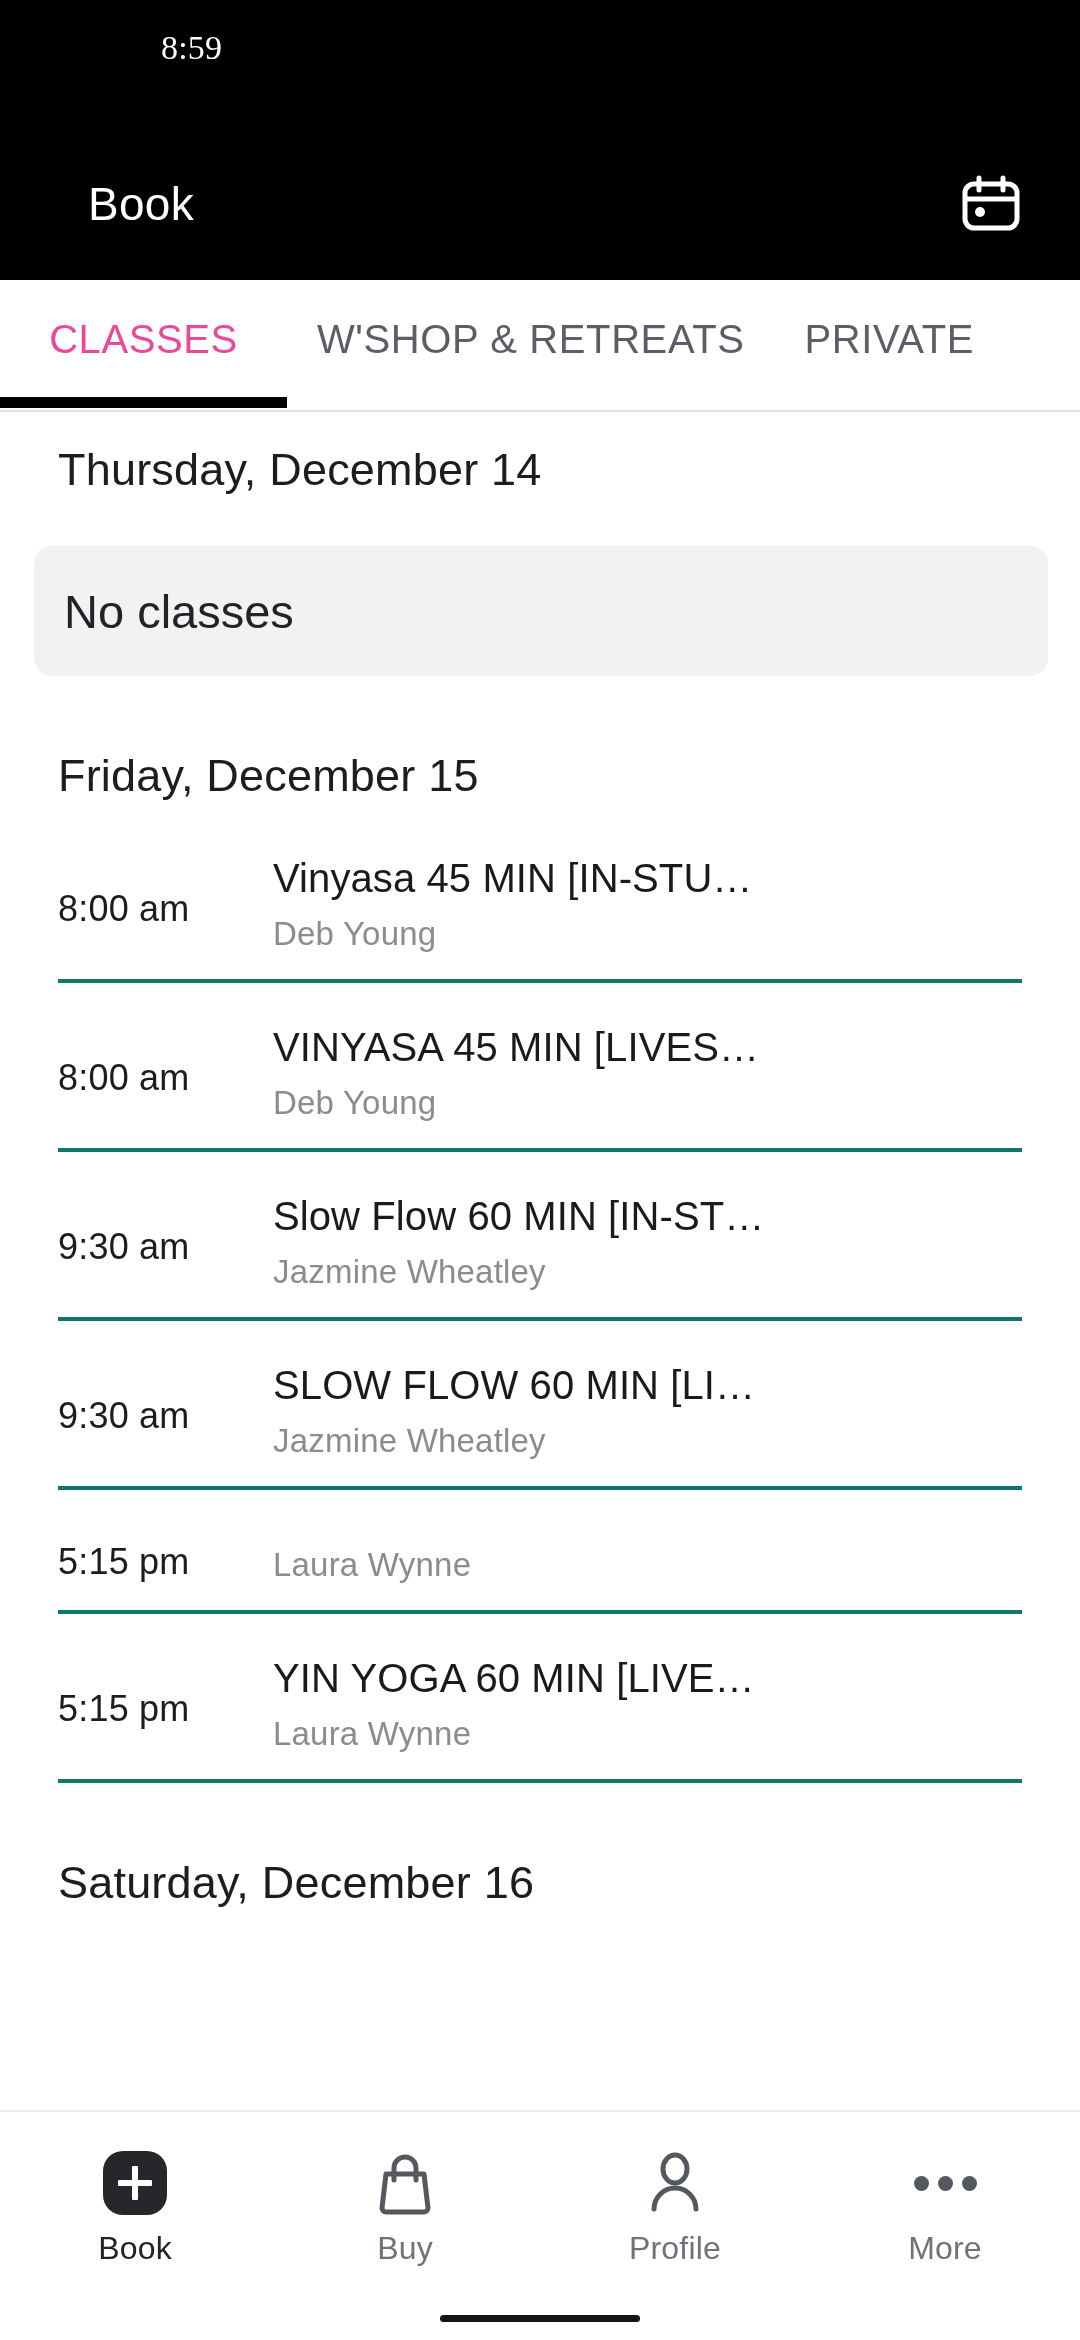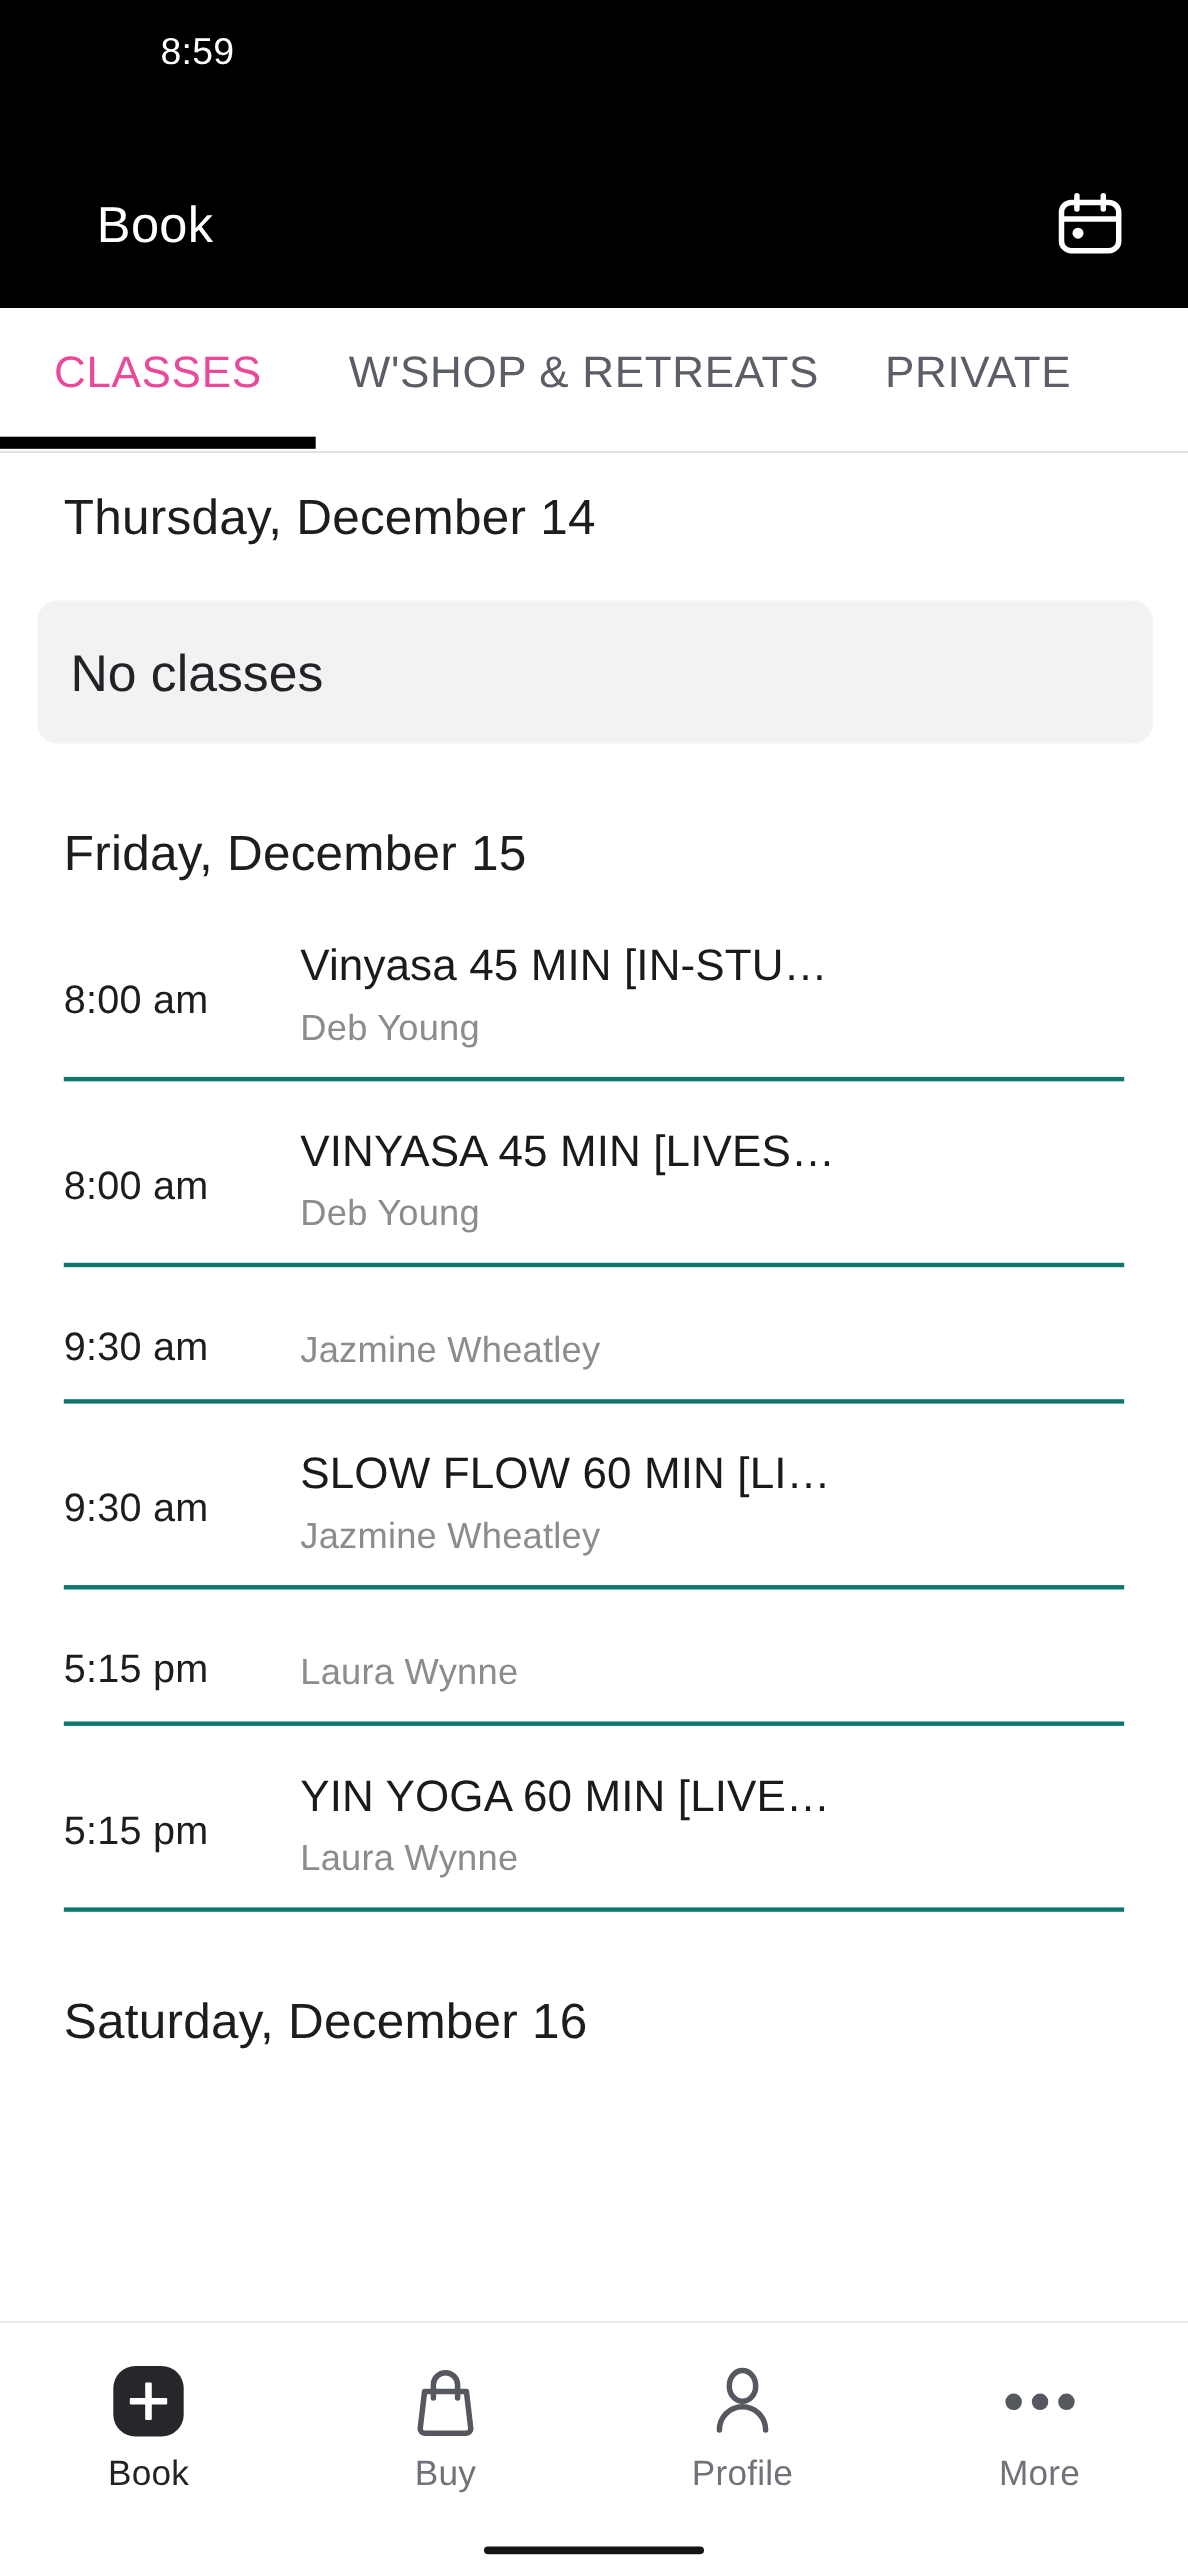--- a/index.html
+++ b/index.html
@@ -19,25 +19,26 @@
 
   
   .statusbar {
     height:100px;
     background:#000000;
     flex:0 0 auto;
     position:relative;
   }
   .status-time {
     position:absolute;
-    left:146px; top:48px;
+    left:161px; top:48px;
     transform:translateY(-50%);
     color:#ffffff;
     font-size:34px;
     letter-spacing:0.2px;
+    font-family:Liberation Serif, serif;
   }
 
   
   .appbar {
     height:180px;
     background:#000000;
     flex:0 0 auto;
     position:relative;
     display:flex;
     align-items:center;
@@ -284,20 +285,21 @@
           <div class="class-time">8:00 am</div>
           <div class="class-main">
             <div class="class-title">VINYASA 45 MIN [LIVES…</div>
             <div class="class-teacher">Deb Young</div>
           </div>
         </div>
 
         <div class="class-row">
           <div class="class-time">9:30 am</div>
           <div class="class-main">
+            <div class="class-title">Slow Flow 60 MIN [IN-ST…</div>
             <div class="class-teacher">Jazmine Wheatley</div>
           </div>
         </div>
 
         <div class="class-row">
           <div class="class-time">9:30 am</div>
           <div class="class-main">
             <div class="class-title">SLOW FLOW 60 MIN [LI…</div>
             <div class="class-teacher">Jazmine Wheatley</div>
           </div>

